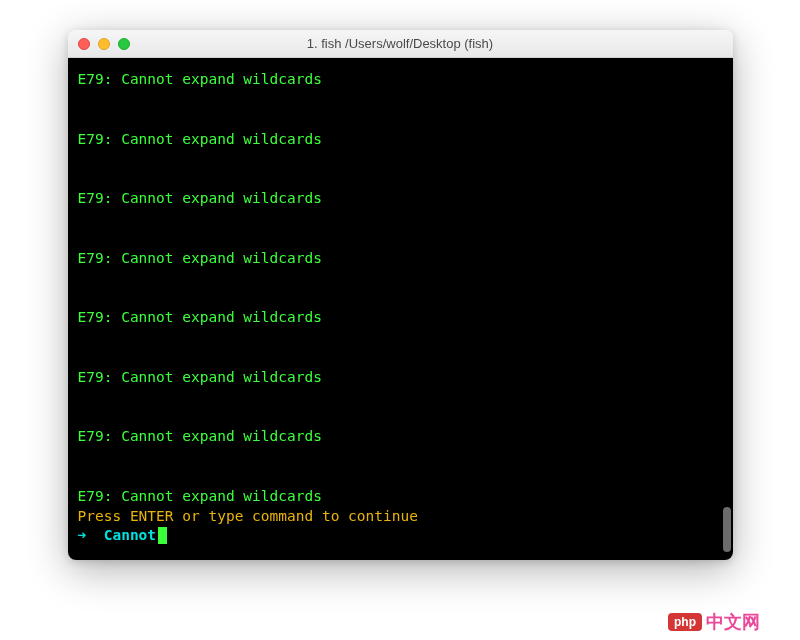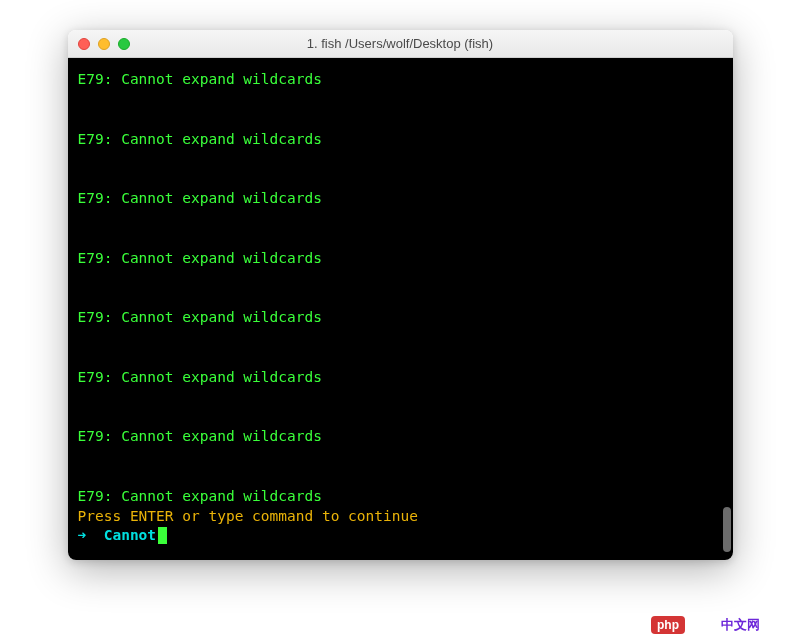--- a/index.html
+++ b/index.html
@@ -120,24 +120,23 @@
     }
     .wm-badge {
       background: #d43535;
       color: #fff;
       font-size: 12px;
       padding: 2px 6px;
       border-radius: 4px;
       font-weight: bold;
     }
     .wm-text {
-      color: #6d28d9;
-      font-size: 13px;
+      color: #ec4899;
+      font-size: 18px;
       font-weight: bold;
-      margin-left: 32px;
     }
   </style>
 </head>
 <body>
 
 <div class="window">
   <div class="titlebar">
     <div class="traffic-lights">
       <div class="light red"></div>
       <div class="light yellow"></div>

